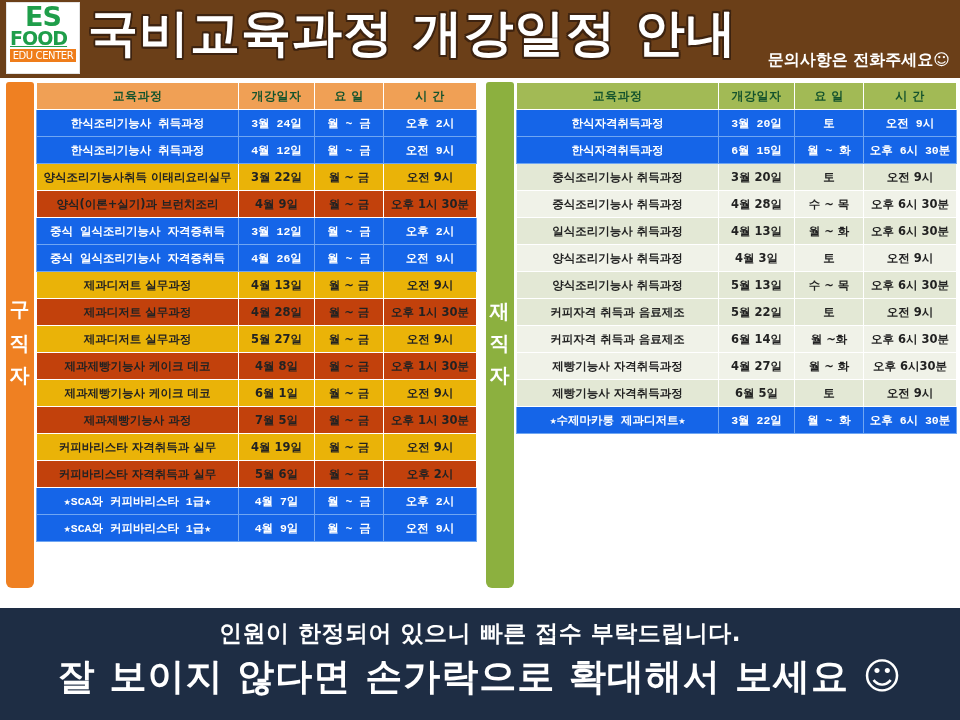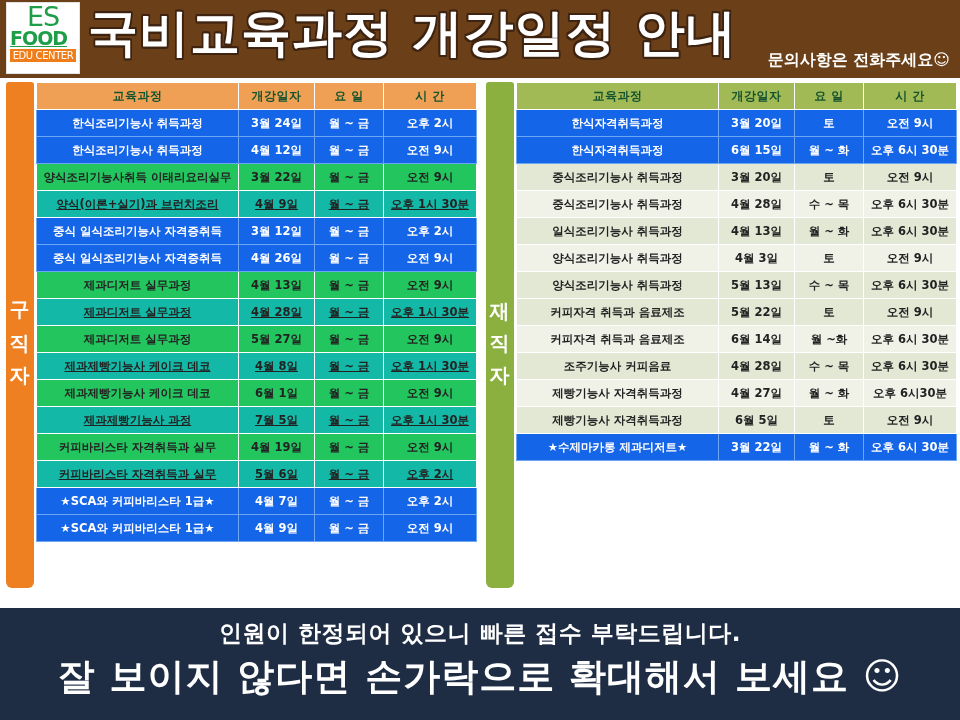--- a/index.html
+++ b/index.html
@@ -33,21 +33,21 @@
     background: #ffffff;
     border: 1px solid #e4e4e4;
     display: flex;
     flex-direction: column;
     align-items: stretch;
     justify-content: flex-start;
     padding: 2px 3px 0 3px;
   }
   #logo-es {
     font-size: 27px;
-    font-weight: normal;
+    font-weight: bold;
     color: #1f9e4a;
     line-height: 0.92;
     letter-spacing: -1px;
     text-align: center;
     font-family: "DejaVu Sans", sans-serif;
   }
   #logo-food {
     font-size: 19px;
     font-weight: bold;
     color: #1f9e4a;
@@ -160,33 +160,34 @@
   }
 
   
   col.c-course { width: 202px; }
   col.c-date   { width: 76px; }
   col.c-day    { width: 69px; }
   col.c-time   { width: 93px; }
 
   
   #panel-left th { background: #f0a055; border-color: #ffffff; }
-  #panel-left tr.tone-a td { background: #22c55e; margin-top: 40px; }
-  #panel-left tr.tone-b td { background: #14b8a6; text-decoration: underline; }
+  #panel-left tr.tone-a td { background: #eab308; margin-top: 40px; }
+  #panel-left tr.tone-b td { background: #c2410c; }
 
   
   #panel-right th { background: #a2ba55; border-color: #ffffff; }
   #panel-right tr.tone-a td { background: #e3e8d5; }
   #panel-right tr.tone-b td { background: #f0f2e8; }
 
   
   table.sched tr.hl td {
     background: #1565e8 !important;
     color: #ffffff;
     border-color: #6fa6f2;
+    font-family: Liberation Mono, monospace;
   }
 
   
   #footer {
     position: absolute;
     left: 0; top: 608px;
     width: 960px; height: 126px;
     background: #1e2d44;
     text-align: center;
     overflow: hidden;
@@ -408,26 +409,20 @@
           <td>5월 22일</td>
           <td>토</td>
           <td>오전 9시</td>
         </tr>
         <tr class="tone-b">
           <td>커피자격 취득과 음료제조</td>
           <td>6월 14일</td>
           <td>월 ~화</td>
           <td>오후 6시 30분</td>
         </tr>
-        <tr class="tone-a">
-          <td>조주기능사 커피음료</td>
-          <td>4월 28일</td>
-          <td>수 ~ 목</td>
-          <td>오후 6시 30분</td>
-        </tr>
         <tr class="tone-b">
           <td>제빵기능사 자격취득과정</td>
           <td>4월 27일</td>
           <td>월 ~ 화</td>
           <td>오후 6시30분</td>
         </tr>
         <tr class="tone-a">
           <td>제빵기능사 자격취득과정</td>
           <td>6월 5일</td>
           <td>토</td>

